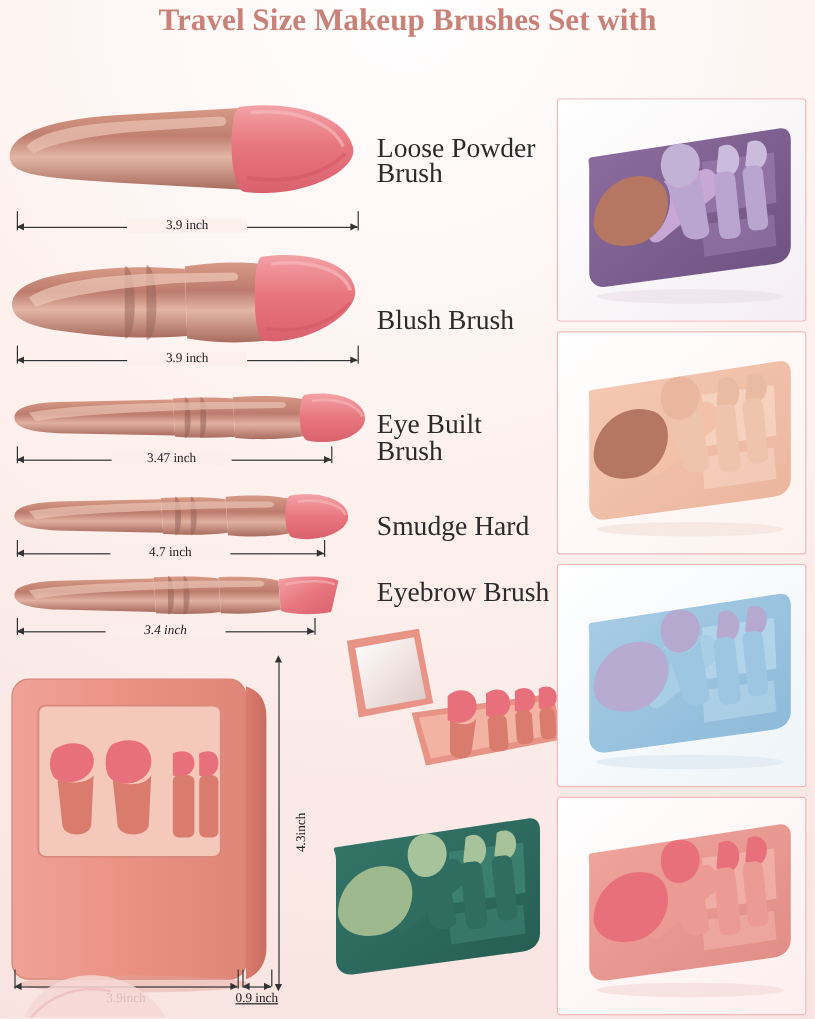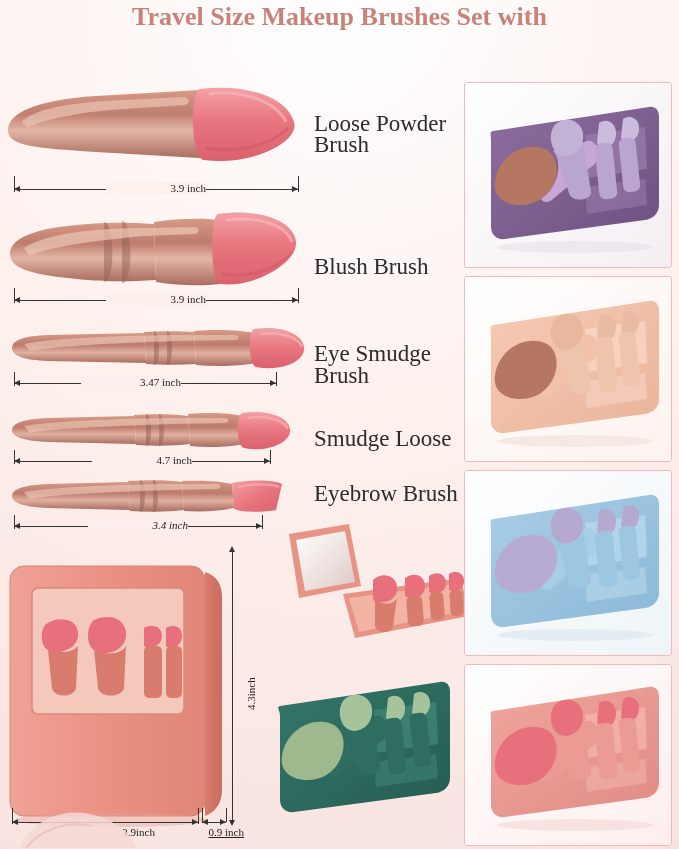--- a/index.html
+++ b/index.html
@@ -36,21 +36,21 @@
     font-family:"Liberation Serif", serif;
     font-size:23px;
     line-height:21px;
     font-weight:normal;
   }
   .dim-text{
     position:absolute;
     font-family:"Liberation Serif", serif;
     font-size:11px;
     color:#222;
-    text-align:right;
+    text-align:center;
   }
   .dim-line{
     position:absolute;
     height:1px;background:#333;
   }
   .dim-tick{
     position:absolute;
     width:1px;background:#333;
   }
   .arrow-l,.arrow-r{
@@ -189,23 +189,23 @@
     <path d="M20,24 C50,18 110,16 170,15 L230,15 C236,15 236,20 230,20 L170,21 C112,23 52,26 26,31 Z" fill="#edc7b8" opacity="0.65"></path>
     <path d="M250,9 C276,5 298,13 300,27 C302,42 276,52 252,47 C244,45 244,11 250,9 Z" fill="url(#b3)"></path>
     <path d="M256,14 C276,11 294,17 298,27" stroke="#f6b6b9" stroke-width="2.4" fill="none" opacity="0.65"></path>
   </svg>
 
   <div class="dim-tick" style="left:14px;top:372px;height:14px;"></div>
   <div class="dim-tick" style="left:276px;top:372px;height:14px;"></div>
   <div class="dim-line" style="left:14px;top:383px;width:262px;"></div>
   <div class="arrow-l" style="left:14px;top:380px;"></div>
   <div class="arrow-r" style="left:270px;top:380px;"></div>
-  <div class="dim-text" style="left:81px;top:376px;width:100px;background:#fceeec;">3.47 inch</div>
-
-  <div class="brush-label" style="left:314px;top:343px;width:160px;">Eye Smudge</div>
+  <div class="dim-text" style="left:93px;top:376px;width:100px;background:#fceeec;">3.47 inch</div>
+
+  <div class="brush-label" style="left:314px;top:343px;width:160px;">Eye Built</div>
   <div class="brush-label" style="left:314px;top:365px;width:160px;">Brush</div>
 
   <svg class="brush-row" style="top:404px;left:4px;" width="300" height="52" viewBox="0 0 300 52">
     <defs>
       <linearGradient id="h4" x1="0" y1="0" x2="0" y2="1">
         <stop offset="0" stop-color="#d79a86"></stop>
             <stop offset="0.4" stop-color="#bd7b6d"></stop>
         <stop offset="0.65" stop-color="#e0b0a0"></stop>
             <stop offset="1" stop-color="#a96d60"></stop>
       </linearGradient>
@@ -225,21 +225,21 @@
     <path d="M244,14 C262,11 280,16 284,25" stroke="#f6b6b9" stroke-width="2.4" fill="none" opacity="0.65"></path>
   </svg>
 
   <div class="dim-tick" style="left:14px;top:450px;height:14px;"></div>
   <div class="dim-tick" style="left:270px;top:450px;height:14px;"></div>
   <div class="dim-line" style="left:14px;top:461px;width:256px;"></div>
   <div class="arrow-l" style="left:14px;top:458px;"></div>
   <div class="arrow-r" style="left:264px;top:458px;"></div>
   <div class="dim-text" style="left:92px;top:454px;width:100px;background:#fceeec;">4.7 inch</div>
 
-  <div class="brush-label" style="left:314px;top:428px;width:170px;">Smudge Loose</div>
+  <div class="brush-label" style="left:314px;top:428px;width:170px;">Smudge Hard</div>
 
   <svg class="brush-row" style="top:470px;left:4px;" width="290" height="52" viewBox="0 0 290 52">
     <defs>
       <linearGradient id="h5" x1="0" y1="0" x2="0" y2="1">
         <stop offset="0" stop-color="#d79a86"></stop>
             <stop offset="0.4" stop-color="#bd7b6d"></stop>
         <stop offset="0.65" stop-color="#e0b0a0"></stop>
             <stop offset="1" stop-color="#a96d60"></stop>
       </linearGradient>
       <linearGradient id="b5" x1="0" y1="0" x2="1" y2="1">

